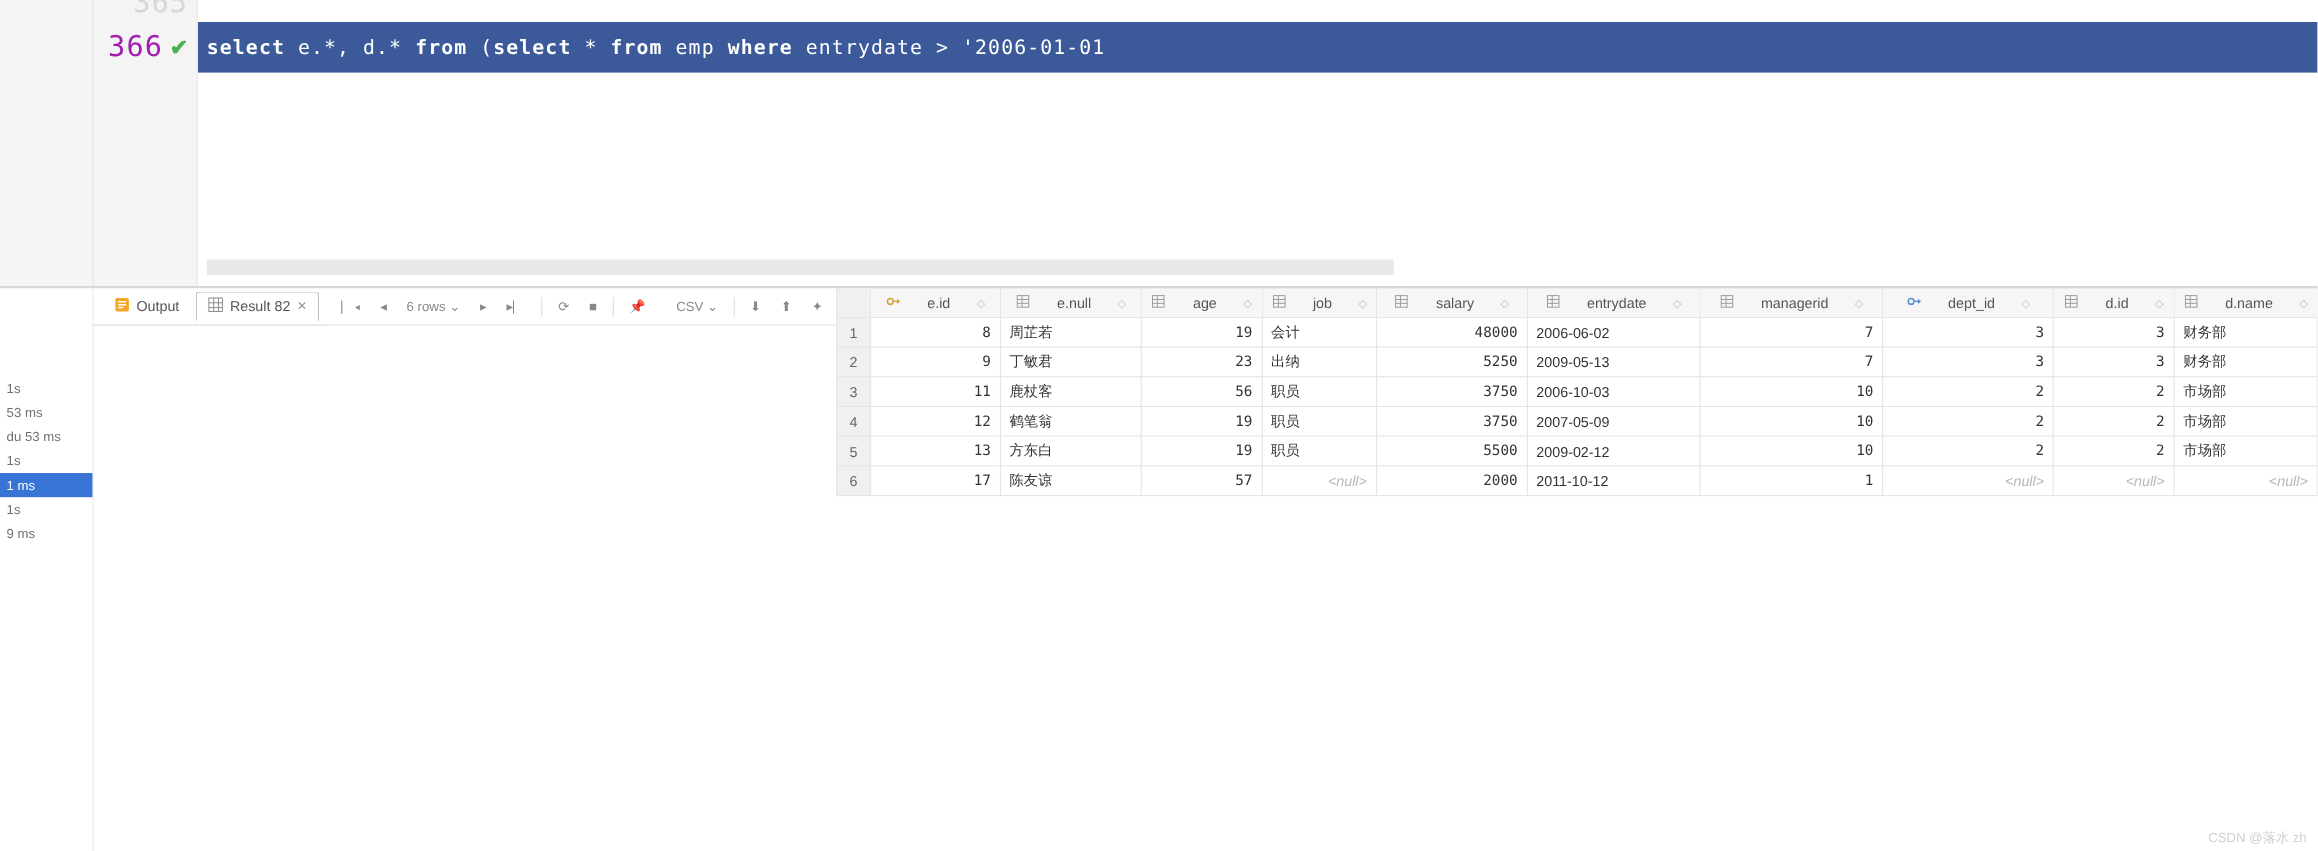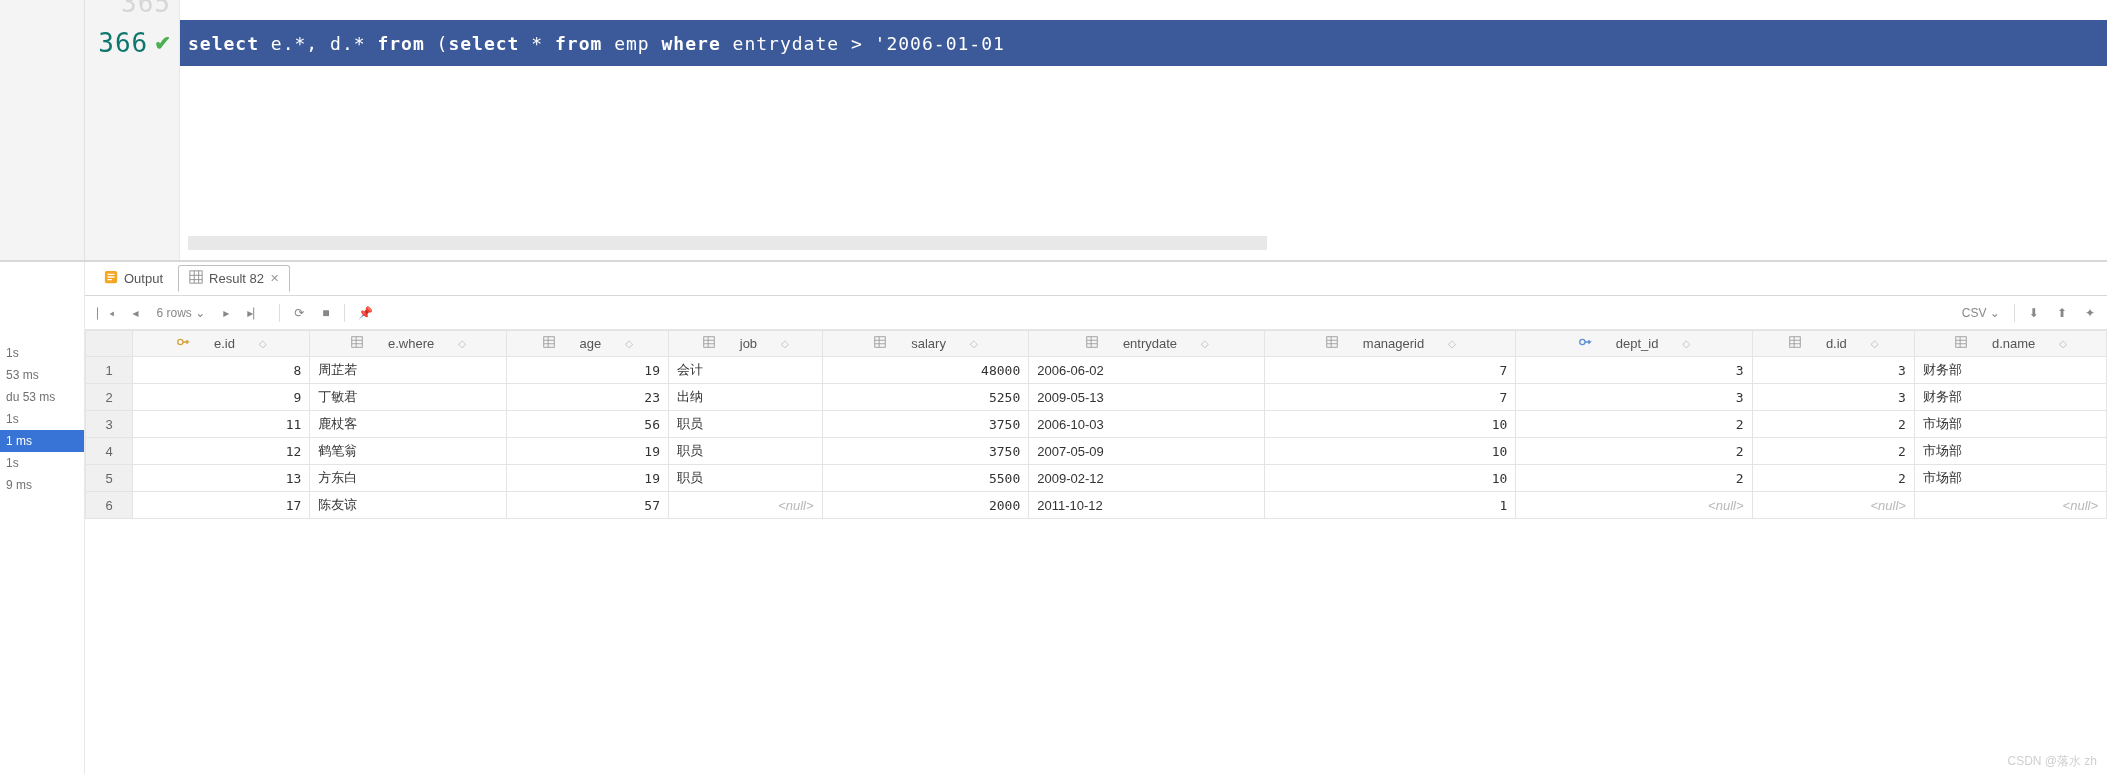--- a/index.html
+++ b/index.html
@@ -10,33 +10,33 @@
     font-size:13px;
     overflow:hidden;
   }
   .app { display:flex; flex-direction:column; height:774px; width:2107px;border-radius:22px; }
   .top-area { display:flex; height:260px; }
   .sidebar-left { width:85px; background:#f4f4f4; border-right:1px solid #e0e0e0; }
   .editor { flex:1; display:flex; flex-direction:column; overflow:hidden; }
   .editor-lines { flex:1; display:flex; }
   .gutter { width:95px; background:#f4f4f4; border-right:1px solid #e8e8e8; padding-top:0; }
   .gutter-row { height:46px; display:flex; justify-content:flex-end; align-items:center; padding-right:8px; gap:6px; }
-  .gutter-num { color:#0f766e; font-size:26px; font-family:ui-monospace,Menlo,Consolas,monospace; letter-spacing:1px; }
+  .gutter-num { color:#a21caf; font-size:26px; font-family:ui-monospace,Menlo,Consolas,monospace; letter-spacing:1px; }
   .gutter-num.prev { color:#d6d6d6; margin-top:-24px; height:20px; }
   .chk-icon { color:#4caf50; font-size:20px; font-weight:bold; }
   .code-area { flex:1; font-family:ui-monospace,Menlo,Consolas,monospace; font-size:18px; letter-spacing:1px; position:relative; }
   .code-line { height:46px; display:flex; align-items:center; white-space:pre; padding-left:8px; }
   .code-sel { background:#3c5a9a; color:#fff; overflow:hidden; }
   .kw { font-weight:bold; }
   .code-scroll { position:absolute; bottom:10px; left:8px; height:14px; background:#e8e8e8; width:56%; }
   .bottom-area { flex:1; display:flex; border-top:2px solid #d8d8d8; }
   .exec-panel { width:85px; border-right:1px solid #e8e8e8; font-size:12px; color:#707070; padding-top:80px; }
   .exec-row { padding:4px 6px; white-space:nowrap; }
   .exec-row.sel { background:#3874d6; color:#fff; }
-  .result-panel { flex:1; display:flex; flex-direction:column; }
+  .result-panel { flex:1; display:flex; flex-direction:row; }
   .tabs { display:flex; align-items:center; border-bottom:1px solid #d8d8d8; height:34px; padding:0 8px; gap:4px; }
   .tab { display:flex; align-items:center; gap:6px; padding:4px 10px; color:#555; font-size:13px; border:1px solid transparent; }
   .tab.active { background:#fff; border:1px solid #c0c0c0; border-bottom:1px solid #fff; border-radius:3px 3px 0 0; }
   .tab .close { color:#999; font-size:11px; }
   .toolbar { display:flex; align-items:center; height:34px; border-bottom:1px solid #e5e5e5; padding:0 8px; gap:10px; color:#666; font-size:12px; }
   .tb-btn { padding:2px 4px; color:#888; }
   .tb-spacer { flex:1; }
   .tb-sep { width:1px; height:18px; background:#ddd; }
   .grid { flex:1; overflow:auto; }
   table { border-collapse:collapse; width:100%; }
@@ -148,21 +148,21 @@
                     <span>e.id</span>
                     <span class="sort">◇</span>
                   </div>
                 </th>
                 <th style="width: 130px;">
                   <div class="hname">
                     <span><svg class="col-icon" viewBox="0 0 16 16">
                         <rect x="2" y="2" width="12" height="12" fill="none" stroke="#999"></rect>
                         <path d="M2 6h12M2 10h12M7 2v12" stroke="#999"></path>
                       </svg></span>
-                    <span>e.where</span>
+                    <span>e.null</span>
                     <span class="sort">◇</span>
                   </div>
                 </th>
                 <th style="width: 110px;">
                   <div class="hname">
                     <span><svg class="col-icon" viewBox="0 0 16 16">
                         <rect x="2" y="2" width="12" height="12" fill="none" stroke="#999"></rect>
                         <path d="M2 6h12M2 10h12M7 2v12" stroke="#999"></path>
                       </svg></span>
                     <span>age</span>

